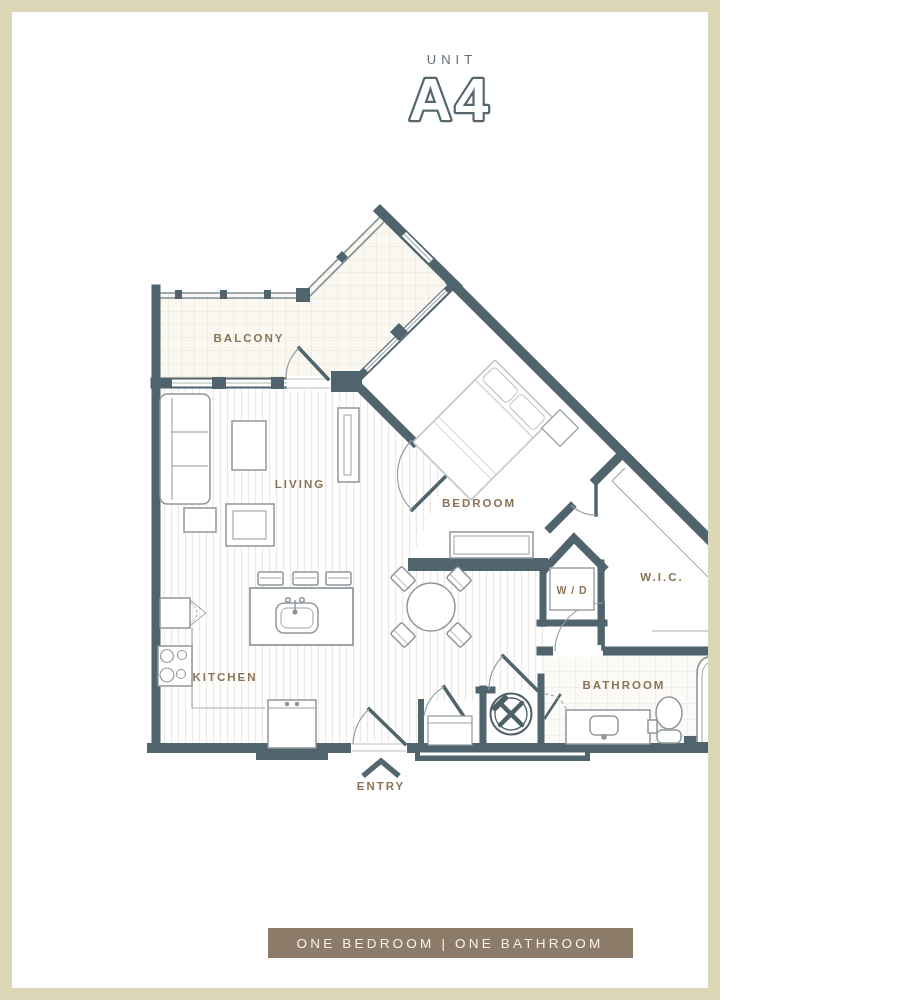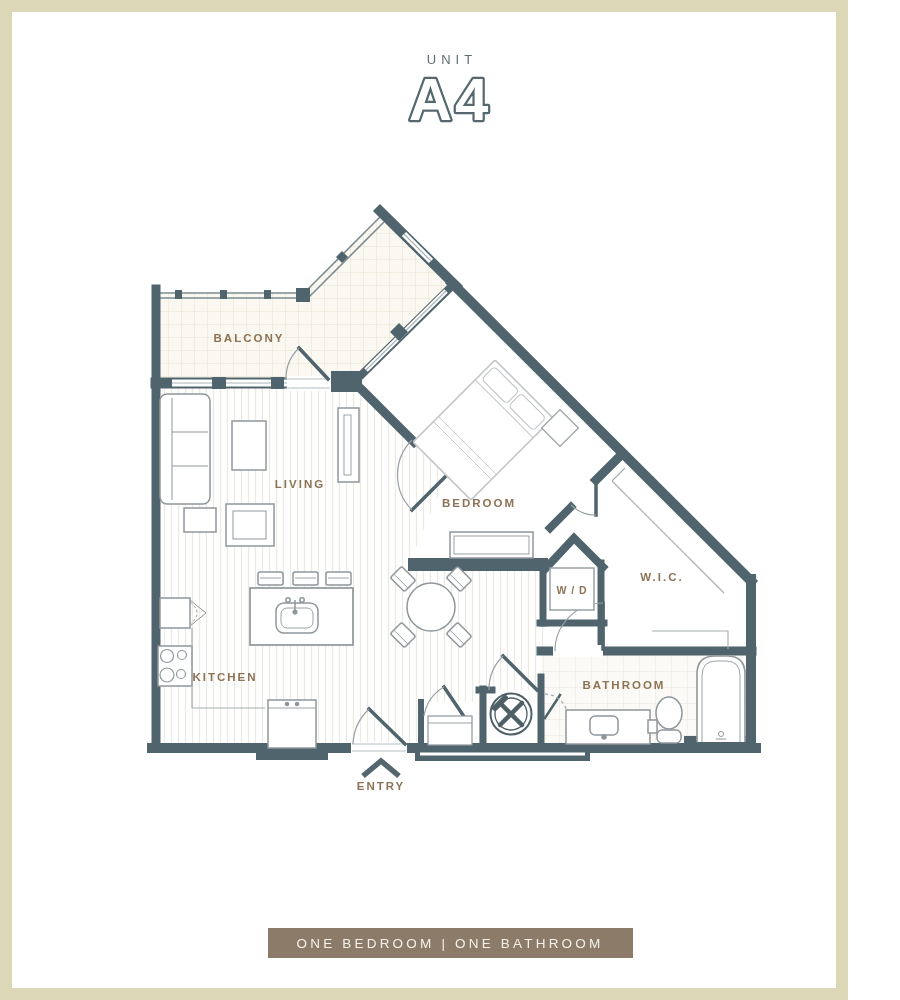--- a/index.html
+++ b/index.html
@@ -1,16 +1,16 @@
 <!DOCTYPE html>
 <html><head>
 <meta charset="utf-8">
 <style>
   html,body{margin:0;padding:0;background:#ffffff;}
-  .frame{position:relative;width:848px;height:1000px;box-sizing:border-box;
+  .frame{position:relative;width:720px;height:1000px;box-sizing:border-box;
          border:12px solid #dcd7b7;background:#ffffff;overflow:hidden;
          font-family:"Liberation Sans", sans-serif;}
   svg{position:absolute;left:-12px;top:-12px;}
   text{font-family:"Liberation Sans", sans-serif;}
   .room-label{font-weight:bold;font-size:11.5px;letter-spacing:2px;}
   .eyebrow{font-size:13px;letter-spacing:5px;}
   .unitname{font-size:60px;font-weight:bold;letter-spacing:3px;}
   .banner-text{font-size:13.5px;letter-spacing:3.2px;}
 </style>
 </head>

